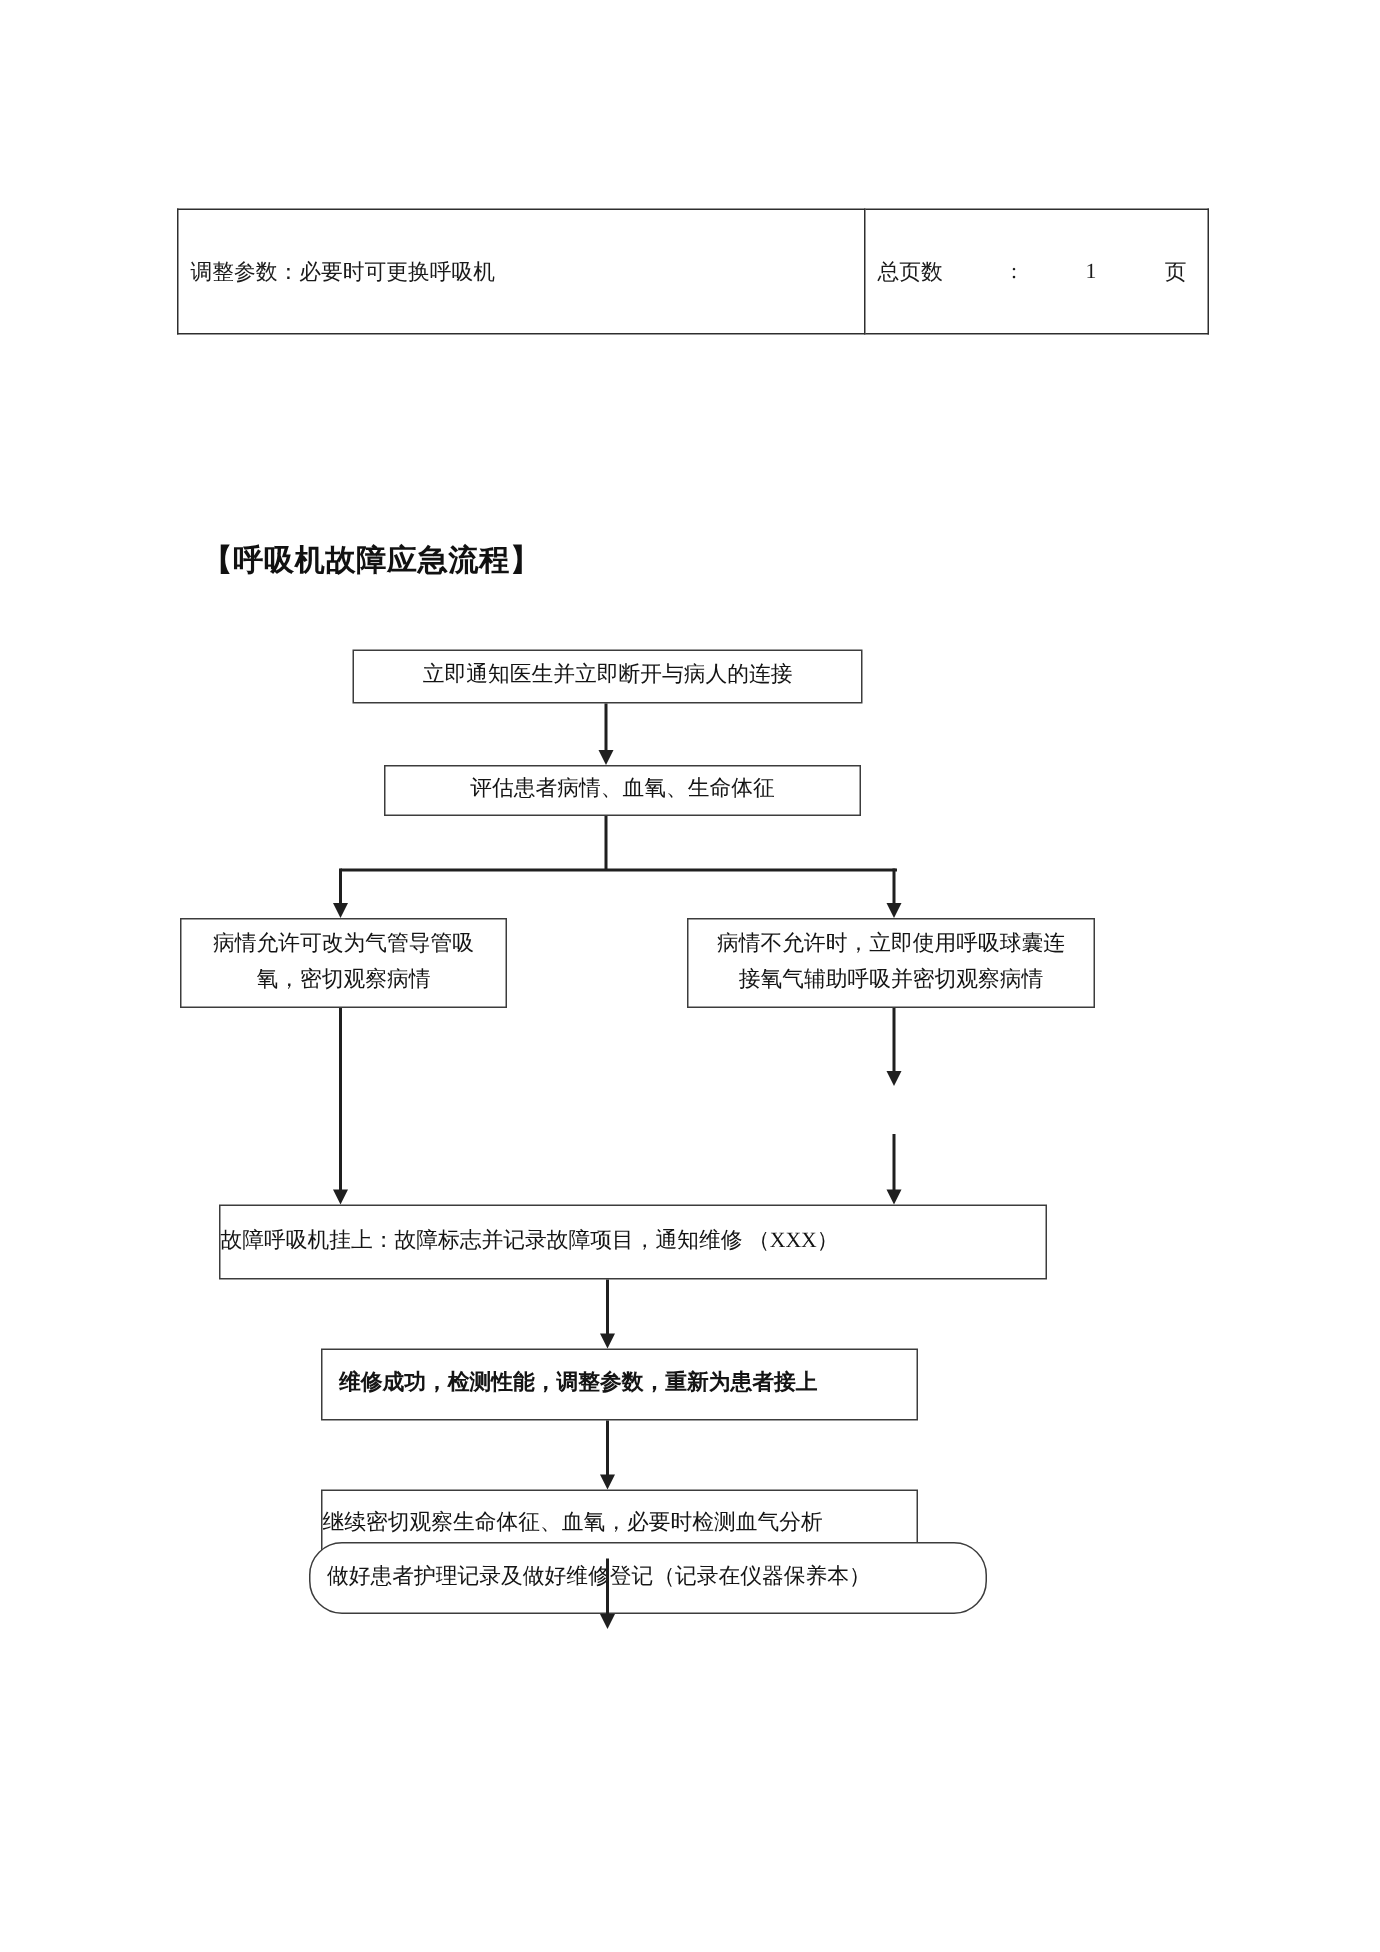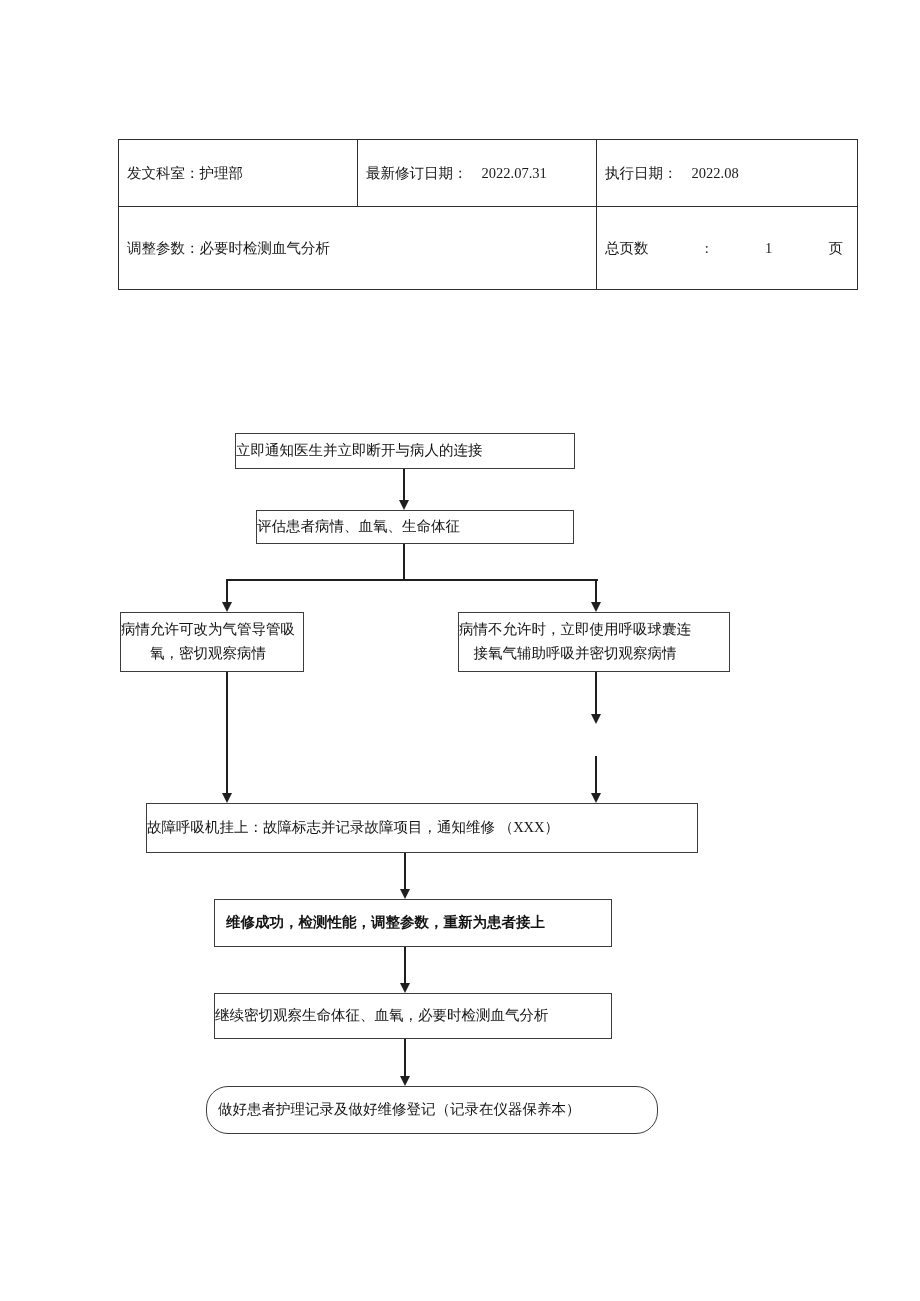--- a/index.html
+++ b/index.html
@@ -56,39 +56,39 @@
     color: #111111;
   }
 
   
   .node {
     position: absolute;
     border: 1.6px solid #3c3c3c;
     background: #ffffff;
     display: flex;
     align-items: center;
-    justify-content: flex-start;
+    justify-content: center;
     font-size: 14.5px;
     line-height: 1.65;
     color: #141414;
     box-sizing: border-box;
   }
   .node span { white-space: pre-line; text-align: center; }
   .node.align-left { justify-content: flex-start; }
   .node.align-left span { text-align: left; }
 
   #node-notify   { left: 235px; top: 433px; width: 340px; height: 36px; }
   #node-assess   { left: 256px; top: 510px; width: 318px; height: 34px; }
-  #node-allow    { left: 120px; top: 612px; width: 184px; height: 60px; }
+  #node-allow    { left: 120px; top: 612px; width: 218px; height: 60px; }
   #node-disallow { left: 458px; top: 612px; width: 272px; height: 60px; }
   #node-replace  { left: 515px; top: 724px; width: 176px; height: 32px; }
   #node-tag      { left: 146px; top: 803px; width: 552px; height: 50px; }
   #node-repair   { left: 214px; top: 899px; width: 398px; height: 48px; padding-left: 11px; font-weight: bold; }
   #node-observe  { left: 214px; top: 993px; width: 398px; height: 46px; padding-left: 0; }
-  #node-record   { left: 206px; top: 1086px; width: 452px; height: 48px; padding-left: 11px; border-radius: 22px; }
+  #node-record   { left: 206px; top: 1028px; width: 452px; height: 48px; padding-left: 11px; border-radius: 22px; }
 
   
   .vline {
     position: absolute;
     width: 2px;
     background: #1f1f1f;
   }
   .hline {
     position: absolute;
     height: 2px;
@@ -131,39 +131,35 @@
   #arr-repair-observe  { left: 399px; top: 947px;  height: 46px; }
   #arr-observe-record  { left: 399px; top: 1039px; height: 47px; }
 </style>
 </head>
 <body>
 
 <div id="page">
 
   <table id="header-table">
     <tbody>
-        <tr class="row1">
-      <td style="width:222px"><span>发文科室：</span><span>护理部</span></td>
-      <td style="width:222px"><span>最新修订日期：</span><span class="gap-md"></span><span>2022.07.31</span></td>
-      <td style="width:244px"><span>执行日期：</span><span class="gap-md"></span><span>2022.08</span></td>
-    </tr>
     <tr class="row2">
-      <td colspan="2"><span>调整参数：</span><span>必要时检测血气分析</span></td>
+      <td colspan="2"><span>调整参数：</span><span>必要时可更换呼吸机</span></td>
       <td>
         <div class="pages-cell">
           <span>总页数</span>
           <span>:</span>
           <span>1</span>
           <span>页</span>
         </div>
       </td>
     </tr>
   </tbody>
     </table>
 
+  <div id="section-title">【呼吸机故障应急流程】</div>
 
   <div class="node" id="node-notify">
       <span>立即通知医生并立即断开与病人的连接</span>
     </div>
   <div class="node" id="node-assess">
       <span>评估患者病情、血氧、生命体征</span>
     </div>
   <div class="node" id="node-allow">
       <span>病情允许可改为气管导管吸
 氧，密切观察病情</span>

